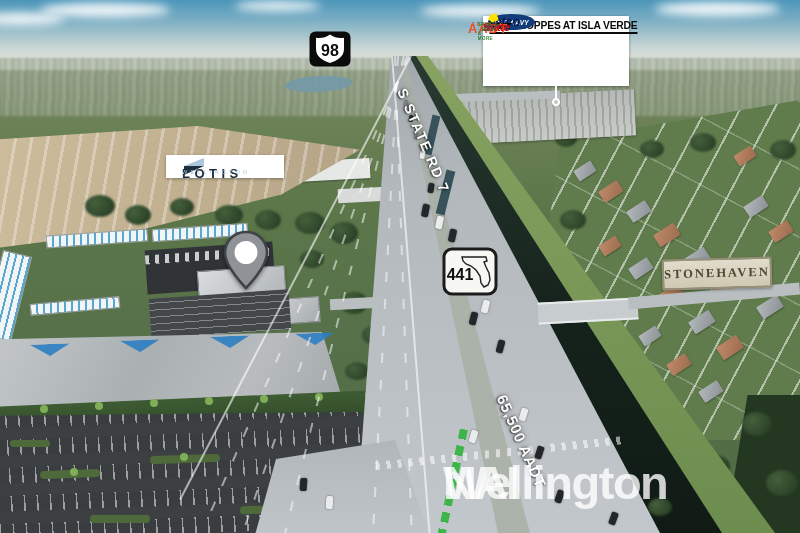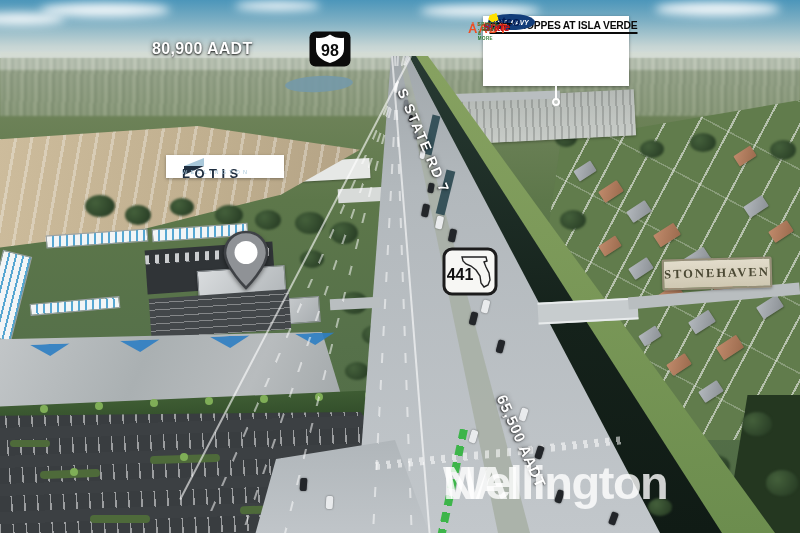--- a/index.html
+++ b/index.html
@@ -217,21 +217,20 @@
   <div class="car dark" style="left:536px;top:446px;transform:rotate(18deg);"></div>
   <div class="car dark" style="left:556px;top:490px;transform:rotate(19deg);"></div>
   <div class="car white" style="left:470px;top:430px;transform:rotate(16deg);"></div>
   <div class="car dark" style="left:300px;top:478px;transform:rotate(4deg);"></div>
   <div class="car white" style="left:326px;top:496px;transform:rotate(3deg);"></div>
   <div class="car dark" style="left:610px;top:512px;transform:rotate(20deg);"></div>
   <div class="car gray" style="left:404px;top:100px;width:4px;height:7px;transform:rotate(9deg);"></div>
   <div class="car dark" style="left:409px;top:115px;width:4px;height:7px;transform:rotate(9deg);"></div>
   <div class="car gray" style="left:414px;top:132px;width:4px;height:7px;transform:rotate(10deg);"></div>
 
-  <div class="maplbl" style="left:152px;top:40px;font-size:16px;letter-spacing:.3px;">80,900 AADT</div>
 
   <svg style="left:309px;top:31px;" width="42" height="36" viewBox="0 0 42 36">
     <rect x="0.5" y="0.5" width="41" height="35" rx="6" fill="#0b0b0b"></rect>
     <path d="M21 3.5 C17 6.5 12 7.5 7 6.8 L7 18 C7 26 14 29.5 21 32 C28 29.5 35 26 35 18 L35 6.8 C30 7.5 25 6.5 21 3.5 Z" fill="#ffffff"></path>
     <text x="21" y="25" text-anchor="middle" font-size="16" font-weight="800" fill="#0b0b0b">98</text>
   </svg>
 
   <div class="panel">
     <div class="ttl">THE SHOPPES AT ISLA VERDE</div>
     <div class="prow">

